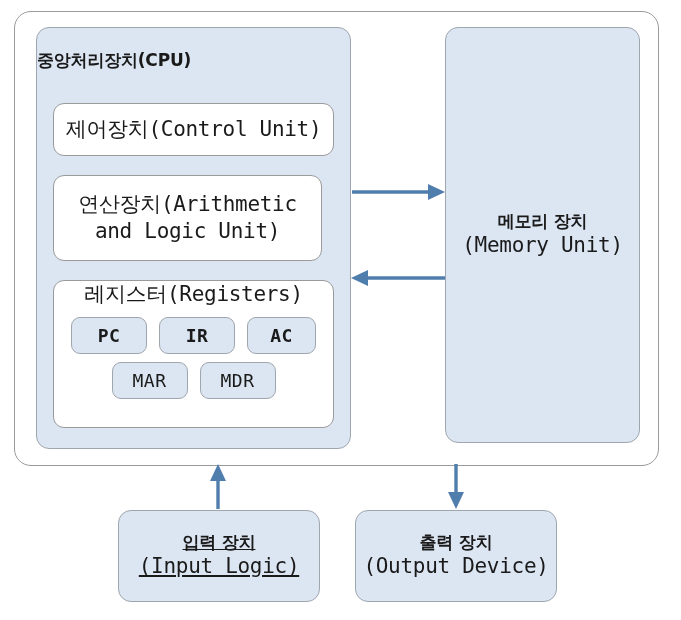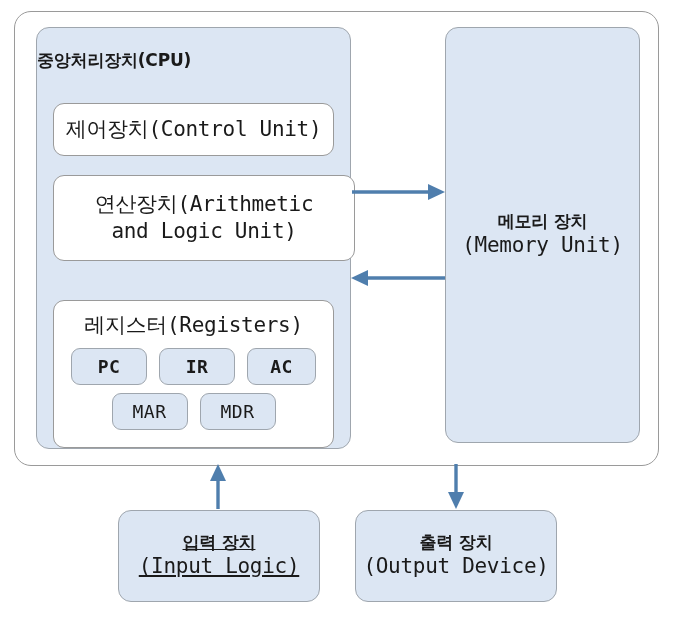--- a/index.html
+++ b/index.html
@@ -79,23 +79,23 @@
     letter-spacing: -0.3px;
   }
   .line { display: block; white-space: nowrap; }
 
   
   #shell-main       { left: 14px;  top: 11px;  width: 645px; height: 455px; }
   #cpu-block        { left: 36px;  top: 27px;  width: 315px; height: 422px; }
   #cpu-title        { position: absolute; left: 0; top: 22px; width: 315px; text-align: left; }
 
   #control-unit     { left: 53px;  top: 103px; width: 281px; height: 53px; }
-  #alu              { left: 53px;  top: 175px; width: 302px; height: 86px; }
+  #alu              { left: 53px;  top: 175px; width: 269px; height: 86px; }
   #registers-group  { left: 53px;  top: 280px; width: 281px; height: 148px;
-                      justify-content: flex-start; padding-top: 11px; margin-top: 20px; }
+                      justify-content: flex-start; padding-top: 0; }
   #registers-title  { margin-bottom: 9px; }
 
   .chip-row {
     display: flex;
     justify-content: center;
     align-items: center;
     width: 100%;
   }
   .chip-row.row1 { gap: 12px; font-weight: bold; }
   .chip-row.row2 { gap: 12px; margin-top: 8px; }

